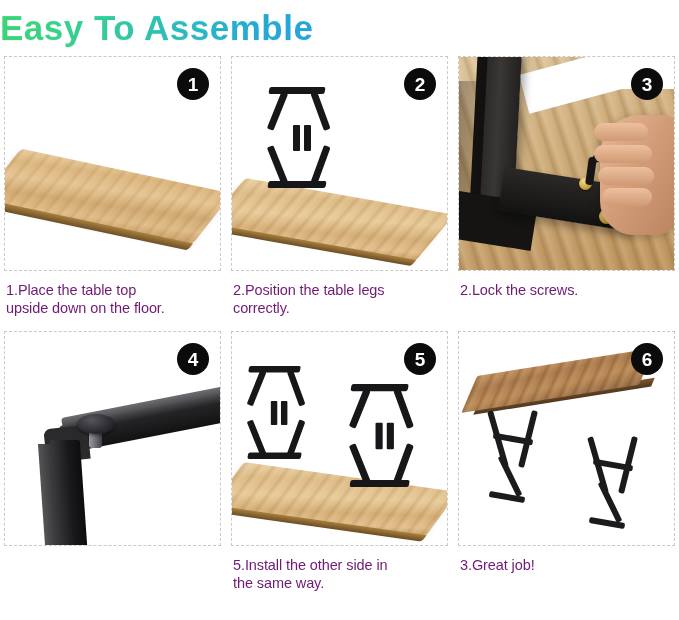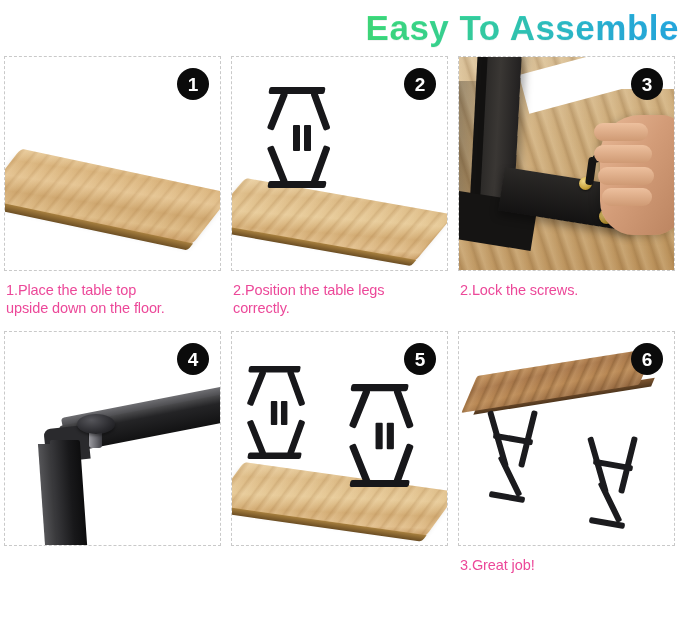--- a/index.html
+++ b/index.html
@@ -7,21 +7,21 @@
     width:679px;height:620px;
     background:#ffffff;
     font-family:"Liberation Sans", sans-serif;
     overflow:hidden;
     position:relative;
   }
 
   
   .title-wrap{
     width:679px;height:56px;
-    display:flex;align-items:center;justify-content:flex-end;
+    display:flex;align-items:center;justify-content:flex-start;
   }
   .title{
     font-size:35px;
     font-weight:bold;
     letter-spacing:.5px;
     background:linear-gradient(90deg,#41e07e 0%,#3bdc93 22%,#34cfb4 45%,#2fc1cd 63%,#2ab4dd 80%,#27ade6 100%);
     -webkit-background-clip:text;
     background-clip:text;
     color:transparent;
     -webkit-text-fill-color:transparent;
@@ -66,21 +66,21 @@
     background:#0b0b0b;
     color:#ffffff;
     font-size:19px;
     font-weight:bold;
     display:flex;align-items:center;justify-content:center;
     z-index:40;
     line-height:1;
   }
   .caption{
     font-size:14.5px;
-    color:#ec4899;
+    color:#701a75;
     line-height:1.22;
     margin-top:11px;
     padding-left:2px;
     white-space:pre-line;
     letter-spacing:-.1px;
   }
 
   
   .slab{
     position:absolute;
@@ -433,20 +433,22 @@
             <i class="t-r"></i>
             <i class="waist"></i>
             <i class="waist2"></i>
             <i class="b-l"></i>
             <i class="b-r"></i>
             <i class="foot"></i>
           </div>
         </div>
         <div class="badge">5</div>
       </div>
+      <div class="caption">5.Install the other side in
+the same way.</div>
     </div>
 
     <div class="cell">
       <div class="panel">
         <div class="stage">
           <div class="t6-edge"></div>
           <div class="t6-top">
             <div class="grain"></div>
           </div>
           <div class="t6-leg" style="left:36px;top:78px;">

